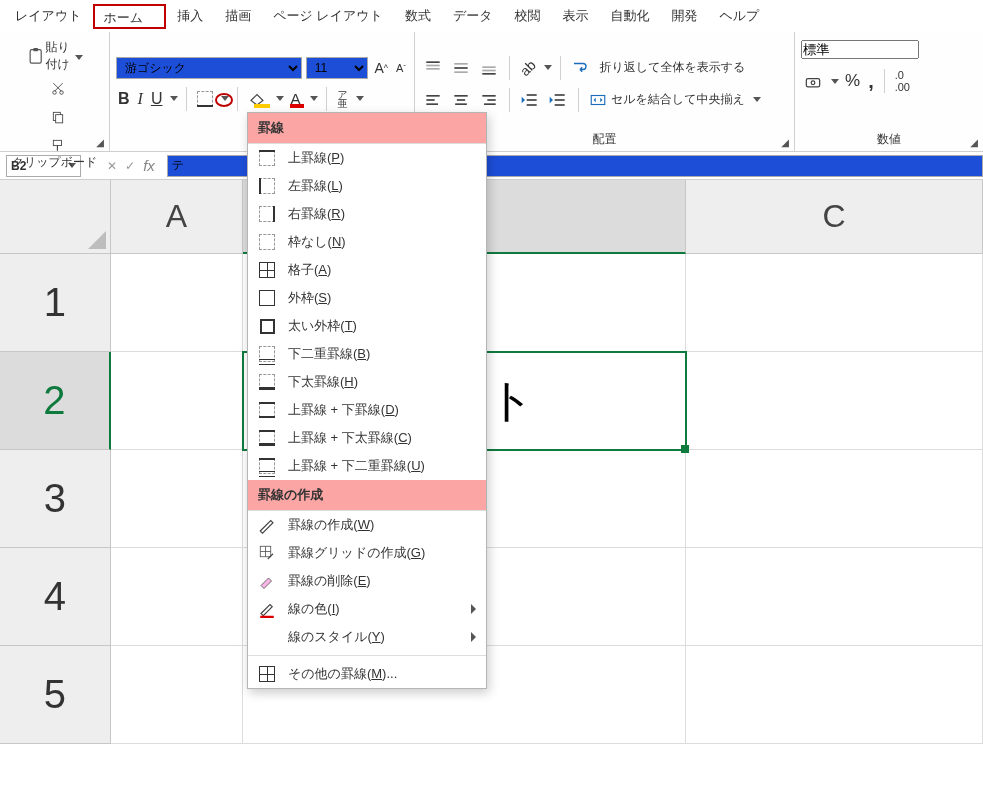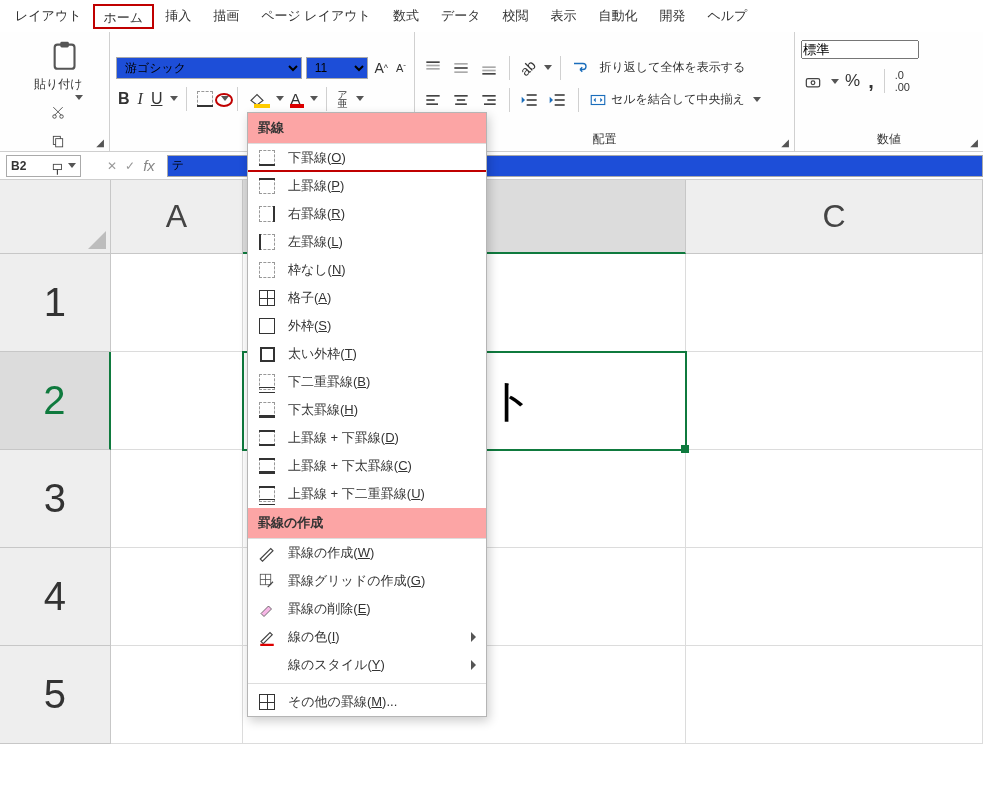--- a/index.html
+++ b/index.html
@@ -26,21 +26,21 @@
     padding: 5px 11px;
     font-size: 13px;
     cursor: pointer;
   }
   .menubar .tab.active {
     border-bottom: 3px solid #0f7a3e;
     padding-bottom: 2px;
   }
   .menubar .tab.highlighted {
     border: 2px solid #c00000;
-    padding: 3px 9px 3px 9px;
+    padding: 3px 21px 3px 9px;
   }
   .menubar .tab.active.highlighted {
       padding-bottom:0px;
   }
 
   
   .ribbon {
     display: flex;
     border-bottom: 1px solid #cfcfcf;
     height: 120px;
@@ -78,21 +78,21 @@
   .caret {
     width: 0; height: 0;
     border-left: 4px solid transparent;
     border-right: 4px solid transparent;
     border-top: 5px solid #555;
     margin-left: 2px;
   }
 
   
   .paste-big {
-    display: flex; flex-direction: column; align-items: flex-end;
+    display: flex; align-items: center;
     width: 56px;
     cursor:pointer;
   }
   .paste-big .caret { margin-top: 2px; }
   .mini-stack {
     display: flex; flex-direction: column; gap: 10px;
     margin-left: 6px;
   }
 
   
@@ -528,43 +528,37 @@
         <div class="row-h">5</div>
       <div class="cell col-A"></div>
       <div class="cell col-B"></div>
       <div class="cell col-C"></div>
     </div>
   </div>
 </div>
 
 <div class="dropdown">
     <div class="hdr">罫線</div>
-    <div class="item highlighted">
-      <span class="mico">
-        <span class="border-icon bottom"></span>
-      </span>
-      <span>下罫線(<span class="underline-shortcut">O</span>)</span>
-    </div>
     <div class="item">
       <span class="mico">
         <span class="border-icon top"></span>
       </span>
       <span>上罫線(<span class="underline-shortcut">P</span>)</span>
     </div>
     <div class="item">
       <span class="mico">
+        <span class="border-icon left"></span>
+      </span>
+      <span>左罫線(<span class="underline-shortcut">L</span>)</span>
+    </div>
+    <div class="item">
+      <span class="mico">
         <span class="border-icon right"></span>
       </span>
       <span>右罫線(<span class="underline-shortcut">R</span>)</span>
-    </div>
-    <div class="item">
-      <span class="mico">
-        <span class="border-icon left"></span>
-      </span>
-      <span>左罫線(<span class="underline-shortcut">L</span>)</span>
     </div>
     <div class="item">
       <span class="mico">
         <span class="border-icon none"></span>
       </span>
       <span>枠なし(<span class="underline-shortcut">N</span>)</span>
     </div>
     <div class="item">
       <span class="mico">
         <span class="border-icon all"></span>

